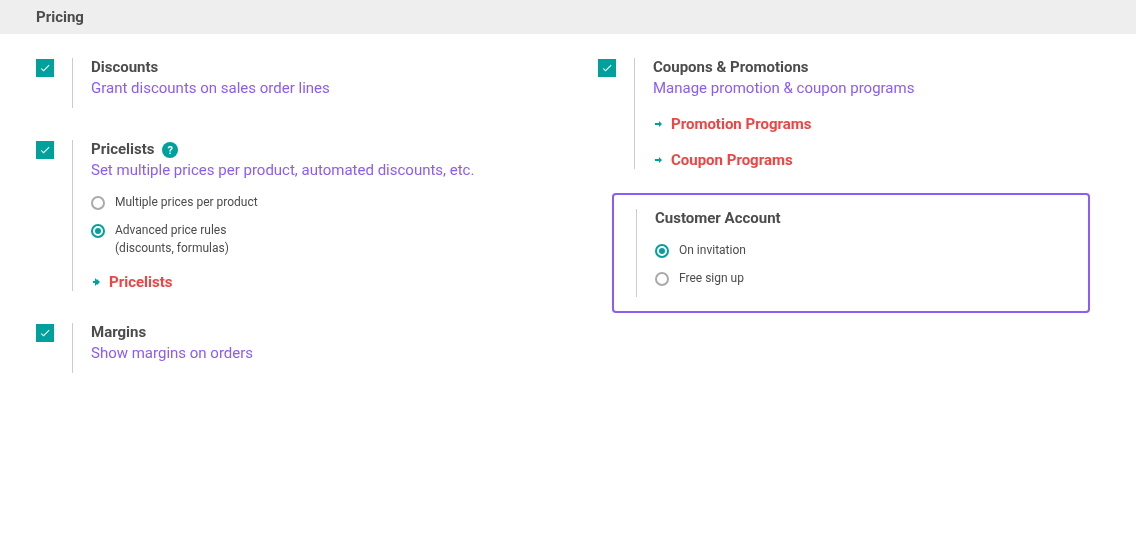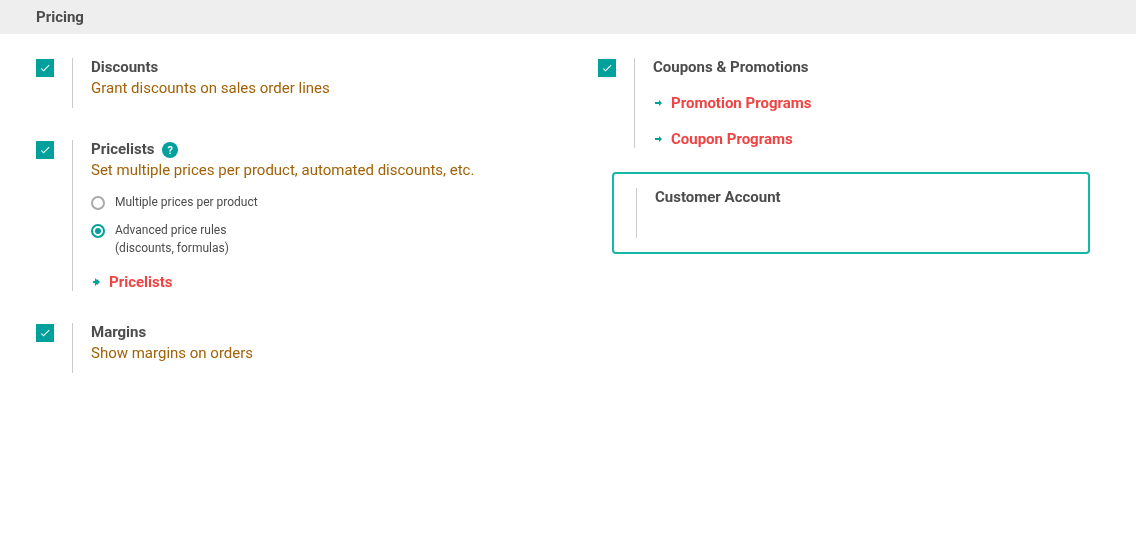--- a/index.html
+++ b/index.html
@@ -62,21 +62,21 @@
     .setting-content {
       flex: 1;
     }
     .setting-title {
       font-weight: 700;
       color: #4c4c4c;
       font-size: 15px;
       margin-bottom: 3px;
     }
     .setting-desc {
-      color: #a16207;
+      color: #8b5cf6;
       font-size: 15px;
       margin-bottom: 2px;
     }
     .help-icon {
       display: inline-flex;
       align-items: center;
       justify-content: center;
       width: 16px;
       height: 16px;
       background: #00a09d;
@@ -140,21 +140,21 @@
     }
     .action-link svg {
       width: 12px;
       height: 12px;
       fill: #00a09d;
     }
     .links-stack .action-link {
       margin-top: 18px;
     }
     .highlight-box {
-      border: 2px solid #14b8a6;
+      border: 2px solid #8b5cf6;
       border-radius: 4px;
       padding: 14px 22px;
       margin-left: -22px;
       margin-right: 10px;
       margin-top: -8px;
     }
     .highlight-box .setting-title {
       margin-bottom: 4px;
     }
   </style>
@@ -239,20 +239,21 @@
 
       <div class="setting-row">
         <div class="setting-check">
           <svg viewBox="0 0 24 24">
               <path fill="#fff" d="M9 16.17l-3.88-3.88L3.7 13.7 9 19l12-12-1.41-1.41z"></path>
             </svg>
         </div>
         <div class="setting-divider"></div>
         <div class="setting-content">
           <div class="setting-title">Coupons &amp; Promotions</div>
+          <div class="setting-desc">Manage promotion &amp; coupon programs</div>
           <div class="links-stack">
             <div class="action-link">
               <span class="arrow-icon">
                 <svg viewBox="0 0 24 24">
                     <path d="M12 6l6 6-6 6v-4H4v-4h8V6z"></path>
                   </svg>
               </span>
               <span>Promotion Programs</span>
             </div>
             <div class="action-link">
@@ -266,19 +267,29 @@
           </div>
         </div>
       </div>
 
       <div class="setting-row">
         <div style="width:18px; margin-right:18px; flex-shrink:0;"></div>
         <div class="highlight-box" style="flex:1; display:flex;">
           <div class="setting-divider" style="margin-left:0;"></div>
           <div class="setting-content">
             <div class="setting-title">Customer Account</div>
+            <div class="radio-group">
+              <div class="radio-option">
+                <span class="radio-circle selected"></span>
+                <span class="radio-label-text">On invitation</span>
+              </div>
+              <div class="radio-option">
+                <span class="radio-circle"></span>
+                <span class="radio-label-text">Free sign up</span>
+              </div>
+            </div>
           </div>
         </div>
       </div>
 
     </div>
   </div>
 </div>
 
 </body></html>

